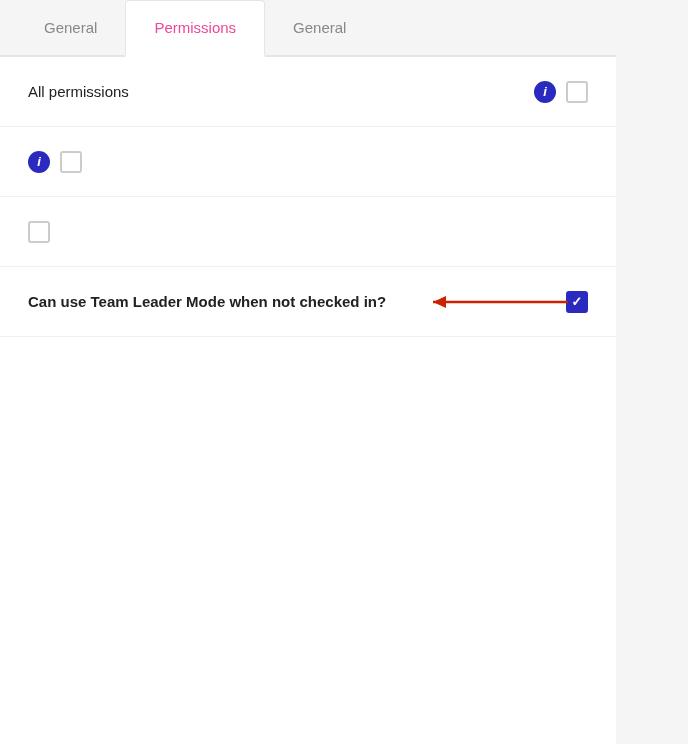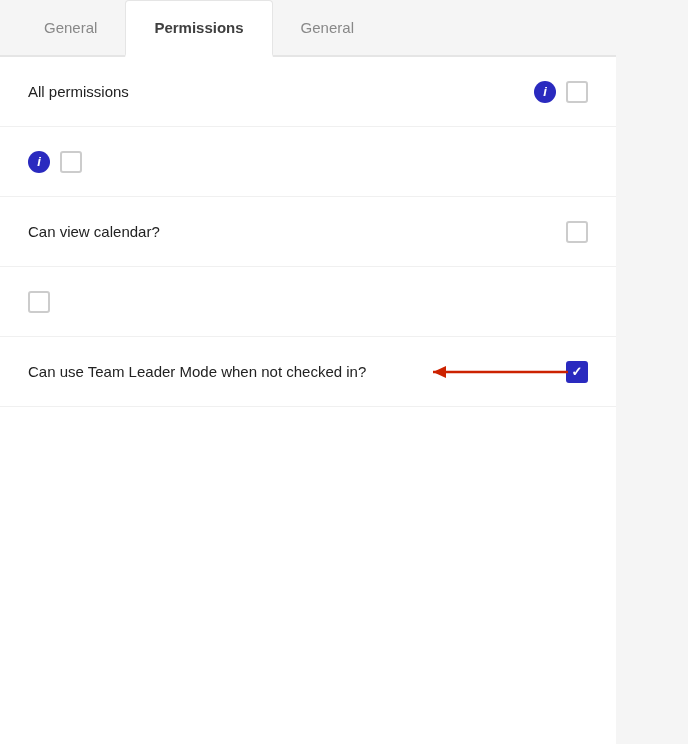--- a/index.html
+++ b/index.html
@@ -27,22 +27,22 @@
       cursor: pointer;
       color: #888;
       background: transparent;
       border: none;
       border-bottom: 3px solid transparent;
       margin-bottom: -2px;
       font-weight: 400;
     }
     .tab.active {
       background: #fff;
-      color: #404040;
-      font-weight: 700;
+      color: #ec4899;
+      font-weight: 400;
       border-bottom: 3px solid transparent;
       border-left: 1px solid #e5e5e5;
       border-right: 1px solid #e5e5e5;
       border-top: 1px solid #e5e5e5;
       border-radius: 4px 4px 0 0;
     }
     
     .content {
       background: #fff;
       padding: 0;
@@ -147,34 +147,28 @@
 
 
     <div class="row">
       <div class="row-control">
         <span class="info-icon">i</span>
         <div class="checkbox"></div>
       </div>
     </div>
 
 
-    <div class="row">
-      <span class="row-label">Can view calendar?</span>
-      <div class="row-control">
-        <div class="checkbox"></div>
-      </div>
-    </div>
 
     <div class="row">
       <div class="row-control">
         <div class="checkbox"></div>
       </div>
     </div>
 
-    <div class="row arrow-annotation" style="position:relative;">
+    <div class="row arrow-annotation" style="position:relative;font-weight:bold;">
       <span class="row-label">Can use Team Leader Mode when not checked in?</span>
       <div class="row-control">
         <div class="checkbox checked"></div>
       </div>
 
       <svg class="arrow-svg" width="200" height="60" viewBox="0 0 200 60" style="position:absolute; right:28px; top:50%; transform:translateY(-50%);">
         <line x1="180" y1="30" x2="45" y2="30" stroke="#cc2200" stroke-width="2.5"></line>
         <polygon points="45,30 58,24 58,36" fill="#cc2200"></polygon>
       </svg>
     </div>

